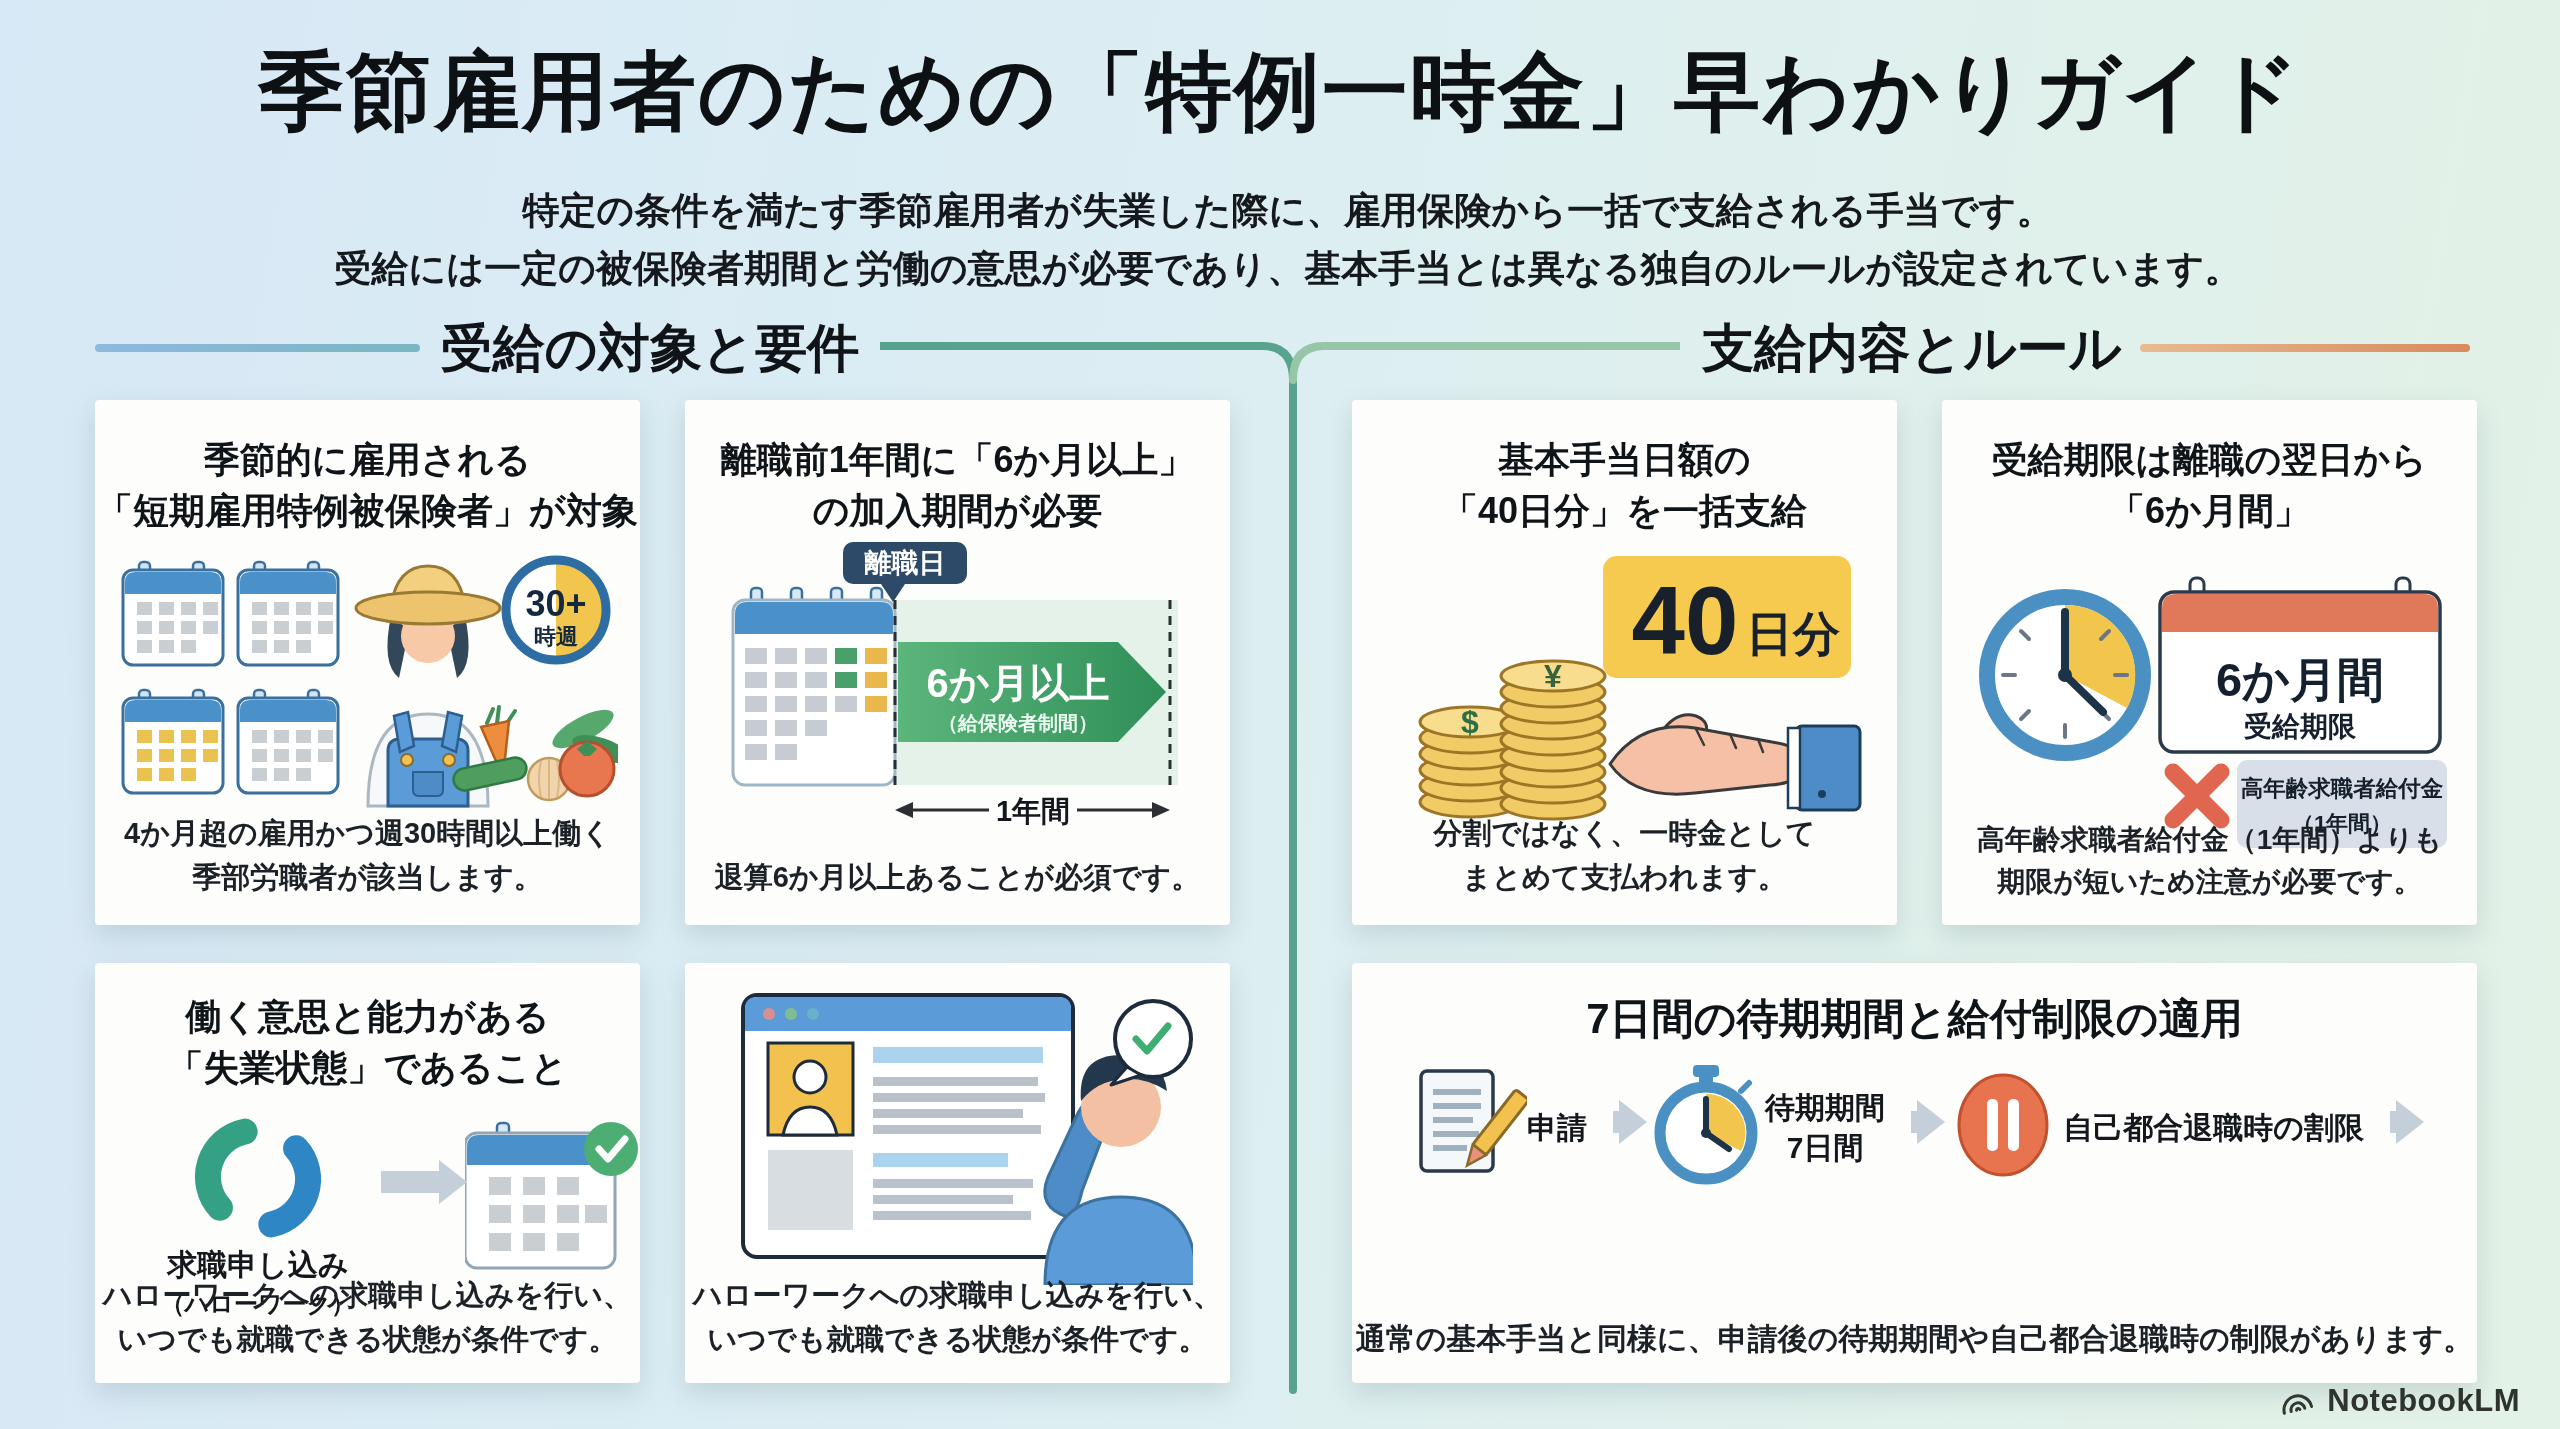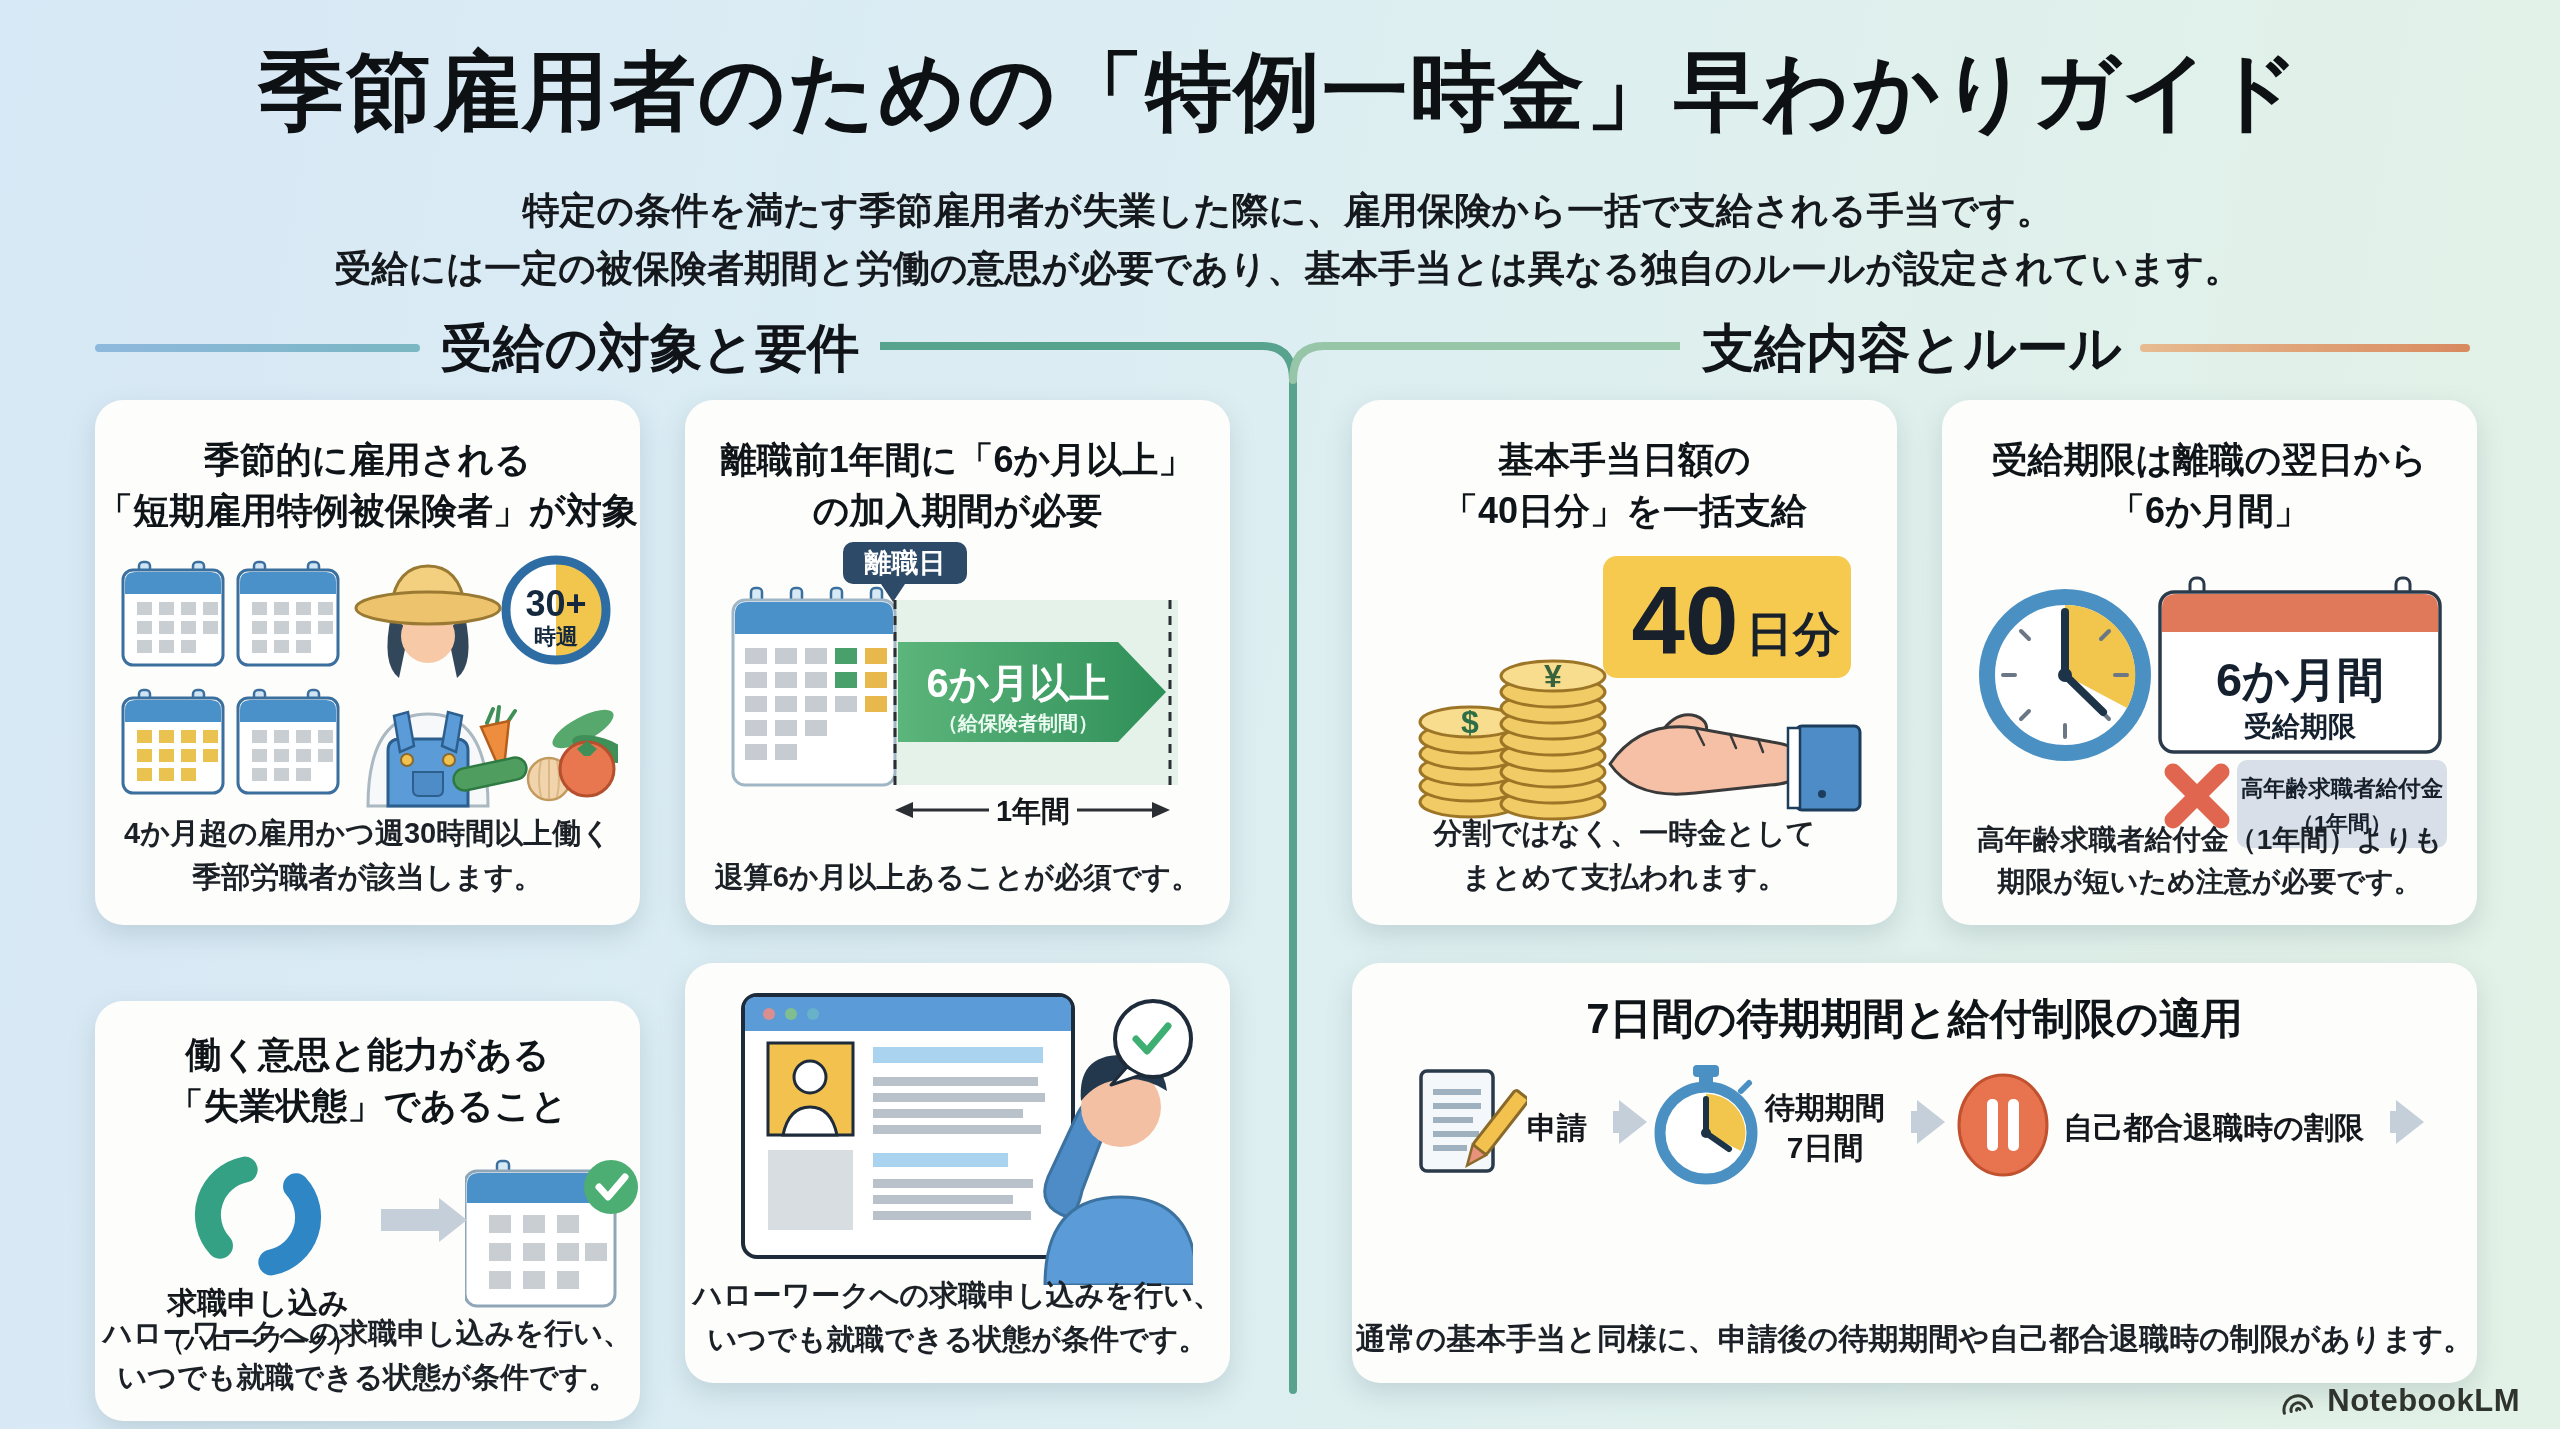--- a/index.html
+++ b/index.html
@@ -26,21 +26,21 @@
   .subtitle.line2{ top:244px; }
   .section-title{
     position:absolute; top:314px; transform:translateX(-50%);
     font-size:52px; font-weight:800; white-space:nowrap; color:#101418;
   }
   .hline{ position:absolute; height:8px; border-radius:4px; top:344px; }
   .hline.left-outer{ left:95px; width:325px; background:linear-gradient(90deg,#8fb8dd,#79b7c2); }
   .hline.right-outer{ left:2140px; width:330px; background:linear-gradient(90deg,#e7bb90,#d98a5f); }
   .connector{ position:absolute; left:880px; top:340px; }
   .card{
-    position:absolute; background:#fdfdfb; border-radius:28px;
+    position:absolute; background:#fdfdfb; border-radius:4px;
     box-shadow:0 10px 26px rgba(105,130,140,.24);
   }
   .card-title{
     position:absolute; top:34px; left:0; width:100%; text-align:center;
     font-size:36px; font-weight:800; line-height:1.42; color:#0f1419;
   }
   .card7 .card-title{ font-size:42px; top:26px; }
   .card-caption{
     position:absolute; bottom:26px; left:0; width:100%; text-align:center;
     font-size:29px; font-weight:700; line-height:1.5; color:#1c2127;
@@ -235,21 +235,21 @@
       <polygon points="172,268 190,260 190,276" fill="#2b2f33"></polygon>
       <polygon points="447,268 429,260 429,276" fill="#2b2f33"></polygon>
       <rect x="266" y="248" width="88" height="40" fill="#fdfdfb"></rect>
       <text x="310" y="279" text-anchor="middle" font-size="29" font-weight="800" fill="#14181d">1年間</text>
     </svg>
     <div class="card-caption">
       <div>退算6か月以上あることが必須です。</div>
     </div>
   </div>
 
-  <div class="card" style="left:95px; top:1001px; width:545px; height:420px;">
+  <div class="card" style="left:95px; top:963px; width:545px; height:420px;">
     <div class="card-title" style="top:28px;">
       <div>働く意思と能力がある</div>
       <div>「失業状態」であること</div>
     </div>
     <div class="c3-row">
       <div class="c3-left">
         <svg width="150" height="130" viewBox="0 0 150 130">
           <g transform="rotate(18 75 65)">
             <path d="M102 25 A46 46 0 0 1 102 105" fill="none" stroke="#2f86c4" stroke-width="26" stroke-linecap="round"></path>
             <path d="M48 105 A46 46 0 0 1 48 25" fill="none" stroke="#34a184" stroke-width="26" stroke-linecap="round"></path>

